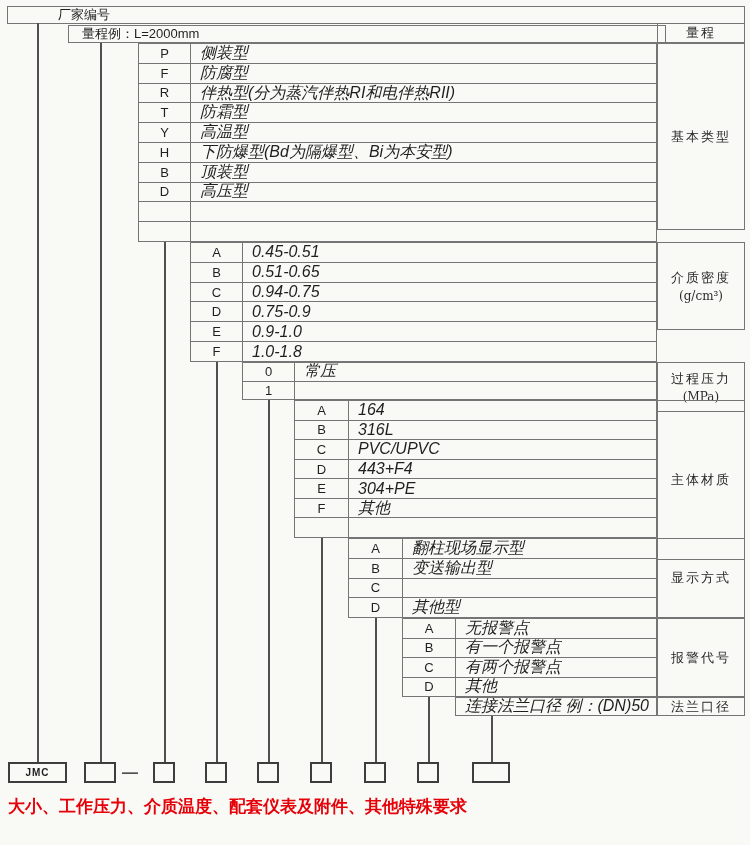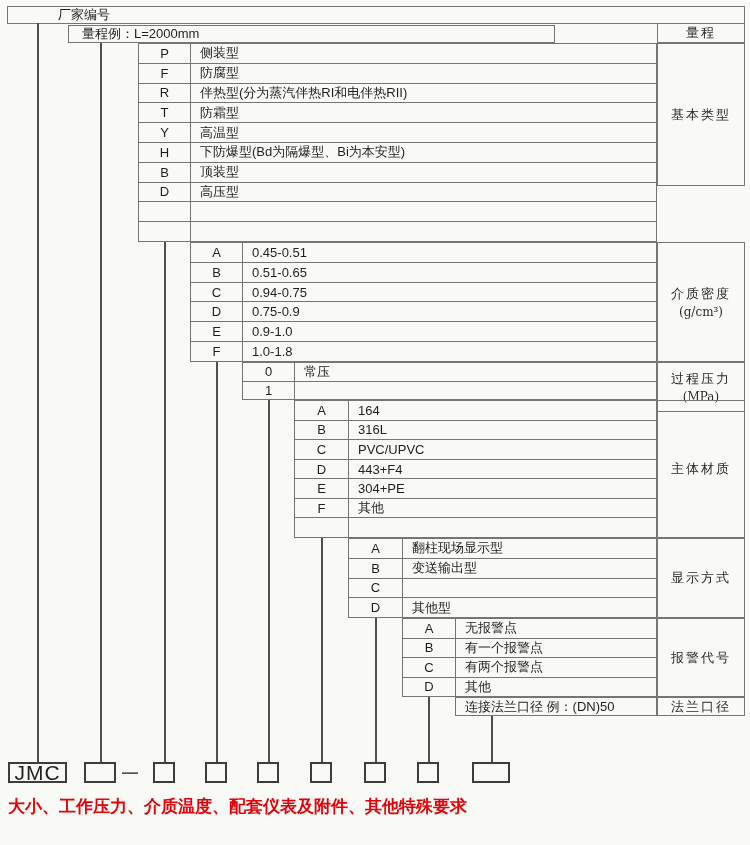--- a/index.html
+++ b/index.html
@@ -22,56 +22,56 @@
     position:absolute;border:1px solid var(--ln);box-sizing:border-box;
     display:flex;flex-direction:column;
   }
   .srow{display:flex;box-sizing:border-box;border-bottom:1px solid var(--ln);min-height:0;}
   .srow:last-child{border-bottom:none;}
   .codecell{
     border-right:1px solid var(--ln);box-sizing:border-box;flex:none;
     display:flex;align-items:center;justify-content:center;font-size:13px;
   }
   .desccell{
-    flex:1;display:flex;align-items:center;padding-left:9px;font-size:13px;
-    white-space:nowrap;overflow:hidden;
+    flex:1;display:flex;align-items:center;padding-left:9px;font-size:16px;
+    white-space:nowrap;overflow:hidden;font-style:italic;
   }
   .labelcell{
     position:absolute;left:657px;width:88px;border:1px solid var(--ln);
     box-sizing:border-box;display:flex;flex-direction:column;align-items:center;
     justify-content:center;font-family:"DejaVu Serif",serif;font-size:13px;
     letter-spacing:2px;color:#2a2a2a;text-align:center;
   }
   .labelcell .sub{letter-spacing:0;font-size:12px;margin-top:2px;}
   .connector{position:absolute;width:2px;background:var(--ck);}
   .mbox{
     position:absolute;border:2px solid #3d3d3d;box-sizing:border-box;
     display:flex;align-items:center;justify-content:center;
-    font-weight:normal;font-size:21px;letter-spacing:1px;background:transparent;
+    font-weight:bold;font-size:10px;letter-spacing:1px;background:transparent;
   }
   .sep{
     position:absolute;display:flex;align-items:center;justify-content:center;
     font-weight:bold;font-size:16px;color:var(--ck);
   }
   .note{
     position:absolute;left:8px;top:796px;width:742px;
     color:#e60008;font-weight:bold;font-size:17px;line-height:22px;
     font-family:"Liberation Sans",sans-serif;
   }
 </style>
 </head>
 <body>
 
 <div class="canvas" id="c">
 
   <div class="toprow" style="left:7px;top:6px;width:738px;height:18px;padding-left:50px;">
     <span>厂家编号</span>
   </div>
 
-  <div class="toprow" style="left:68px;top:25px;width:487px;height:18px;padding-left:13px;">
+  <div class="toprow" style="left:68px;top:25px;width:598px;height:18px;padding-left:13px;">
     <span>量程例：L=2000mm</span>
   </div>
 
   <div class="labelcell" style="top:23px;height:20px;">
     <span>量程</span>
   </div>
 
   <div class="note">
     <div>大小、工作压力、介质温度、配套仪表及附件、其他特殊要求</div>
   </div>
@@ -110,21 +110,21 @@
       </div>
       <div class="srow" style="height: 19.7px; flex: 1 1 0px;">
         <div class="codecell" style="width: 52px;"></div>
         <div class="desccell"></div>
       </div>
       <div class="srow" style="height: 19.7px; flex: 1 1 0px;">
         <div class="codecell" style="width: 52px;"></div>
         <div class="desccell"></div>
       </div>
     </div>
-    <div class="labelcell" style="top: 43px; height: 143px;">
+    <div class="labelcell" style="top: 43px; height: 187px;">
       <div>基本类型</div>
     </div>
     <div class="section" style="left: 190px; top: 242px; width: 467px; height: 120px;">
       <div class="srow" style="height: 19.6667px; flex: 1 1 0px;">
         <div class="codecell" style="width: 52px;">A</div>
         <div class="desccell">0.45-0.51</div>
       </div>
       <div class="srow" style="height: 19.6667px; flex: 1 1 0px;">
         <div class="codecell" style="width: 52px;">B</div>
         <div class="desccell">0.51-0.65</div>
@@ -139,21 +139,21 @@
       </div>
       <div class="srow" style="height: 19.6667px; flex: 1 1 0px;">
         <div class="codecell" style="width: 52px;">E</div>
         <div class="desccell">0.9-1.0</div>
       </div>
       <div class="srow" style="height: 19.6667px; flex: 1 1 0px;">
         <div class="codecell" style="width: 52px;">F</div>
         <div class="desccell">1.0-1.8</div>
       </div>
     </div>
-    <div class="labelcell" style="top: 242px; height: 120px;">
+    <div class="labelcell" style="top: 242px; height: 88px;">
       <div>介质密度</div>
       <div class="sub">(g/cm³)</div>
     </div>
     <div class="section" style="left: 242px; top: 362px; width: 415px; height: 38px;">
       <div class="srow" style="height: 18px; flex: 1 1 0px;">
         <div class="codecell" style="width: 52px;">0</div>
         <div class="desccell">常压</div>
       </div>
       <div class="srow" style="height: 18px; flex: 1 1 0px;">
         <div class="codecell" style="width: 52px;">1</div>
@@ -186,21 +186,21 @@
       </div>
       <div class="srow" style="height: 19.4286px; flex: 1 1 0px;">
         <div class="codecell" style="width: 54px;">F</div>
         <div class="desccell">其他</div>
       </div>
       <div class="srow" style="height: 19.4286px; flex: 1 1 0px;">
         <div class="codecell" style="width: 54px;"></div>
         <div class="desccell"></div>
       </div>
     </div>
-    <div class="labelcell" style="top: 400px; height: 138px;">
+    <div class="labelcell" style="top: 400px; height: 160px;">
       <div>主体材质</div>
     </div>
     <div class="section" style="left: 348px; top: 538px; width: 309px; height: 80px;">
       <div class="srow" style="height: 19.5px; flex: 1 1 0px;">
         <div class="codecell" style="width: 54px;">A</div>
         <div class="desccell">翻柱现场显示型</div>
       </div>
       <div class="srow" style="height: 19.5px; flex: 1 1 0px;">
         <div class="codecell" style="width: 54px;">B</div>
         <div class="desccell">变送输出型</div>

